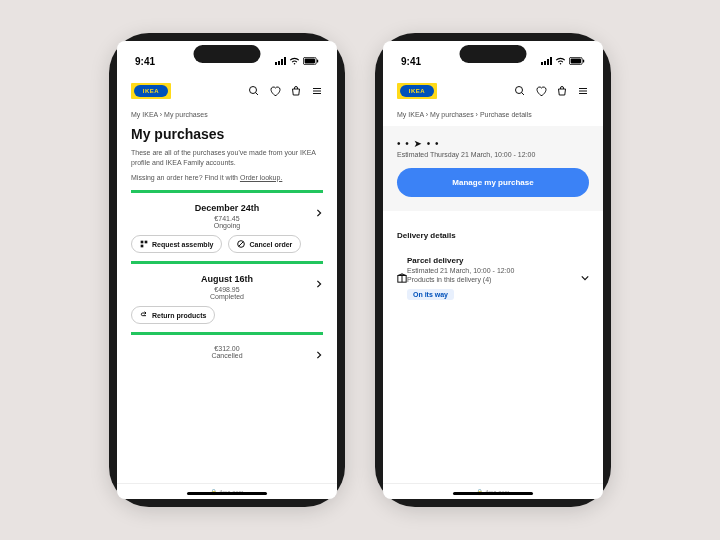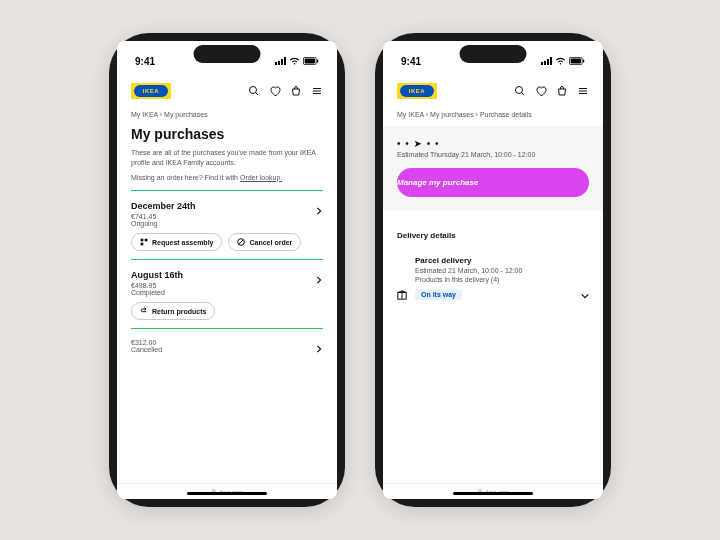--- a/index.html
+++ b/index.html
@@ -14,36 +14,36 @@
   .logo::before { content: ""; position: absolute; width: 34px; height: 12px; background: #0051ba; border-radius: 7px; }
   .logo span { position: relative; z-index: 1; color: #ffda1a; font-size: 6px; font-weight: 800; letter-spacing: 0.5px; }
   .header-icons { display: flex; gap: 9px; align-items: center; }
   .header-icons svg { width: 12px; height: 12px; }
   .content { flex: 1; overflow: hidden; padding: 0 14px; font-size: 9px; color: #111; }
   .breadcrumb { font-size: 7px; color: #555; padding: 4px 0 8px; }
   .breadcrumb span { color: #555; }
   .title { font-size: 14px; font-weight: 700; margin-bottom: 6px; }
   .desc { font-size: 7px; color: #555; line-height: 1.4; margin-bottom: 5px; }
   .desc a { text-decoration: underline; color: #555; }
-  .purchase { border-top: 1px solid #22c55e; padding: 10px 0 8px; position: relative; }
+  .purchase { border-top: 3px solid #22c55e; padding: 10px 0 8px; position: relative; text-align: center; }
   .purchase-date { font-size: 9px; font-weight: 700; margin-bottom: 2px; }
   .purchase-amt { font-size: 7px; color: #555; }
   .purchase-status { font-size: 7px; color: #555; }
   .chev { position: absolute; right: 0; top: 16px; }
   .pill-row { display: flex; gap: 6px; margin-top: 6px; }
   .pill { border: 1px solid #ccc; border-radius: 14px; padding: 4px 8px; font-size: 7px; display: flex; align-items: center; gap: 4px; font-weight: 600; }
   .footer { text-align: center; font-size: 6px; color: #888; padding: 4px 0; border-top: 1px solid #eee; }
   .home-indicator { position: absolute; bottom: 4px; left: 50%; transform: translateX(-50%); width: 80px; height: 3px; background: #000; border-radius: 2px; }
   .status-block { background: #f6f6f6; margin: 0 -14px; padding: 12px 14px 14px; }
   .status-title { font-size: 14px; font-weight: 700; margin-top: 6px; margin-bottom: 2px; }
   .status-eta { font-size: 7px; color: #555; margin-bottom: 10px; }
-  .big-button { background: #d946ef; color: #fff; border-radius: 20px; text-align: left; padding: 10px 0; font-size: 8px; font-weight: 700; font-style: italic; }
+  .big-button { background: #3b82f6; color: #fff; border-radius: 20px; text-align: center; padding: 10px 0; font-size: 8px; font-weight: 700; }
   .section-heading { font-size: 8px; font-weight: 700; margin: 20px 0 12px; }
   .delivery-block { padding-top: 4px; }
-  .delivery-row { display: flex; align-items: flex-end; gap: 8px; position: relative; }
+  .delivery-row { display: flex; align-items: center; position: relative; }
   .delivery-title { font-size: 8px; font-weight: 700; margin-bottom: 2px; }
   .delivery-sub { font-size: 7px; color: #555; margin-bottom: 2px; }
   .badge { display: inline-block; background: #e8f0fd; color: #0051ba; font-size: 7px; font-weight: 600; padding: 2px 6px; border-radius: 3px; margin-top: 4px; }
   .truck-icon { font-size: 10px; letter-spacing: 1px; margin-bottom: 2px; }
   .signal{display:inline-flex;align-items:flex-end;gap:1px;height:8px}
   .signal i{width:2px;background:#000;display:block}
 </style>
 </head>
 <body>
 

